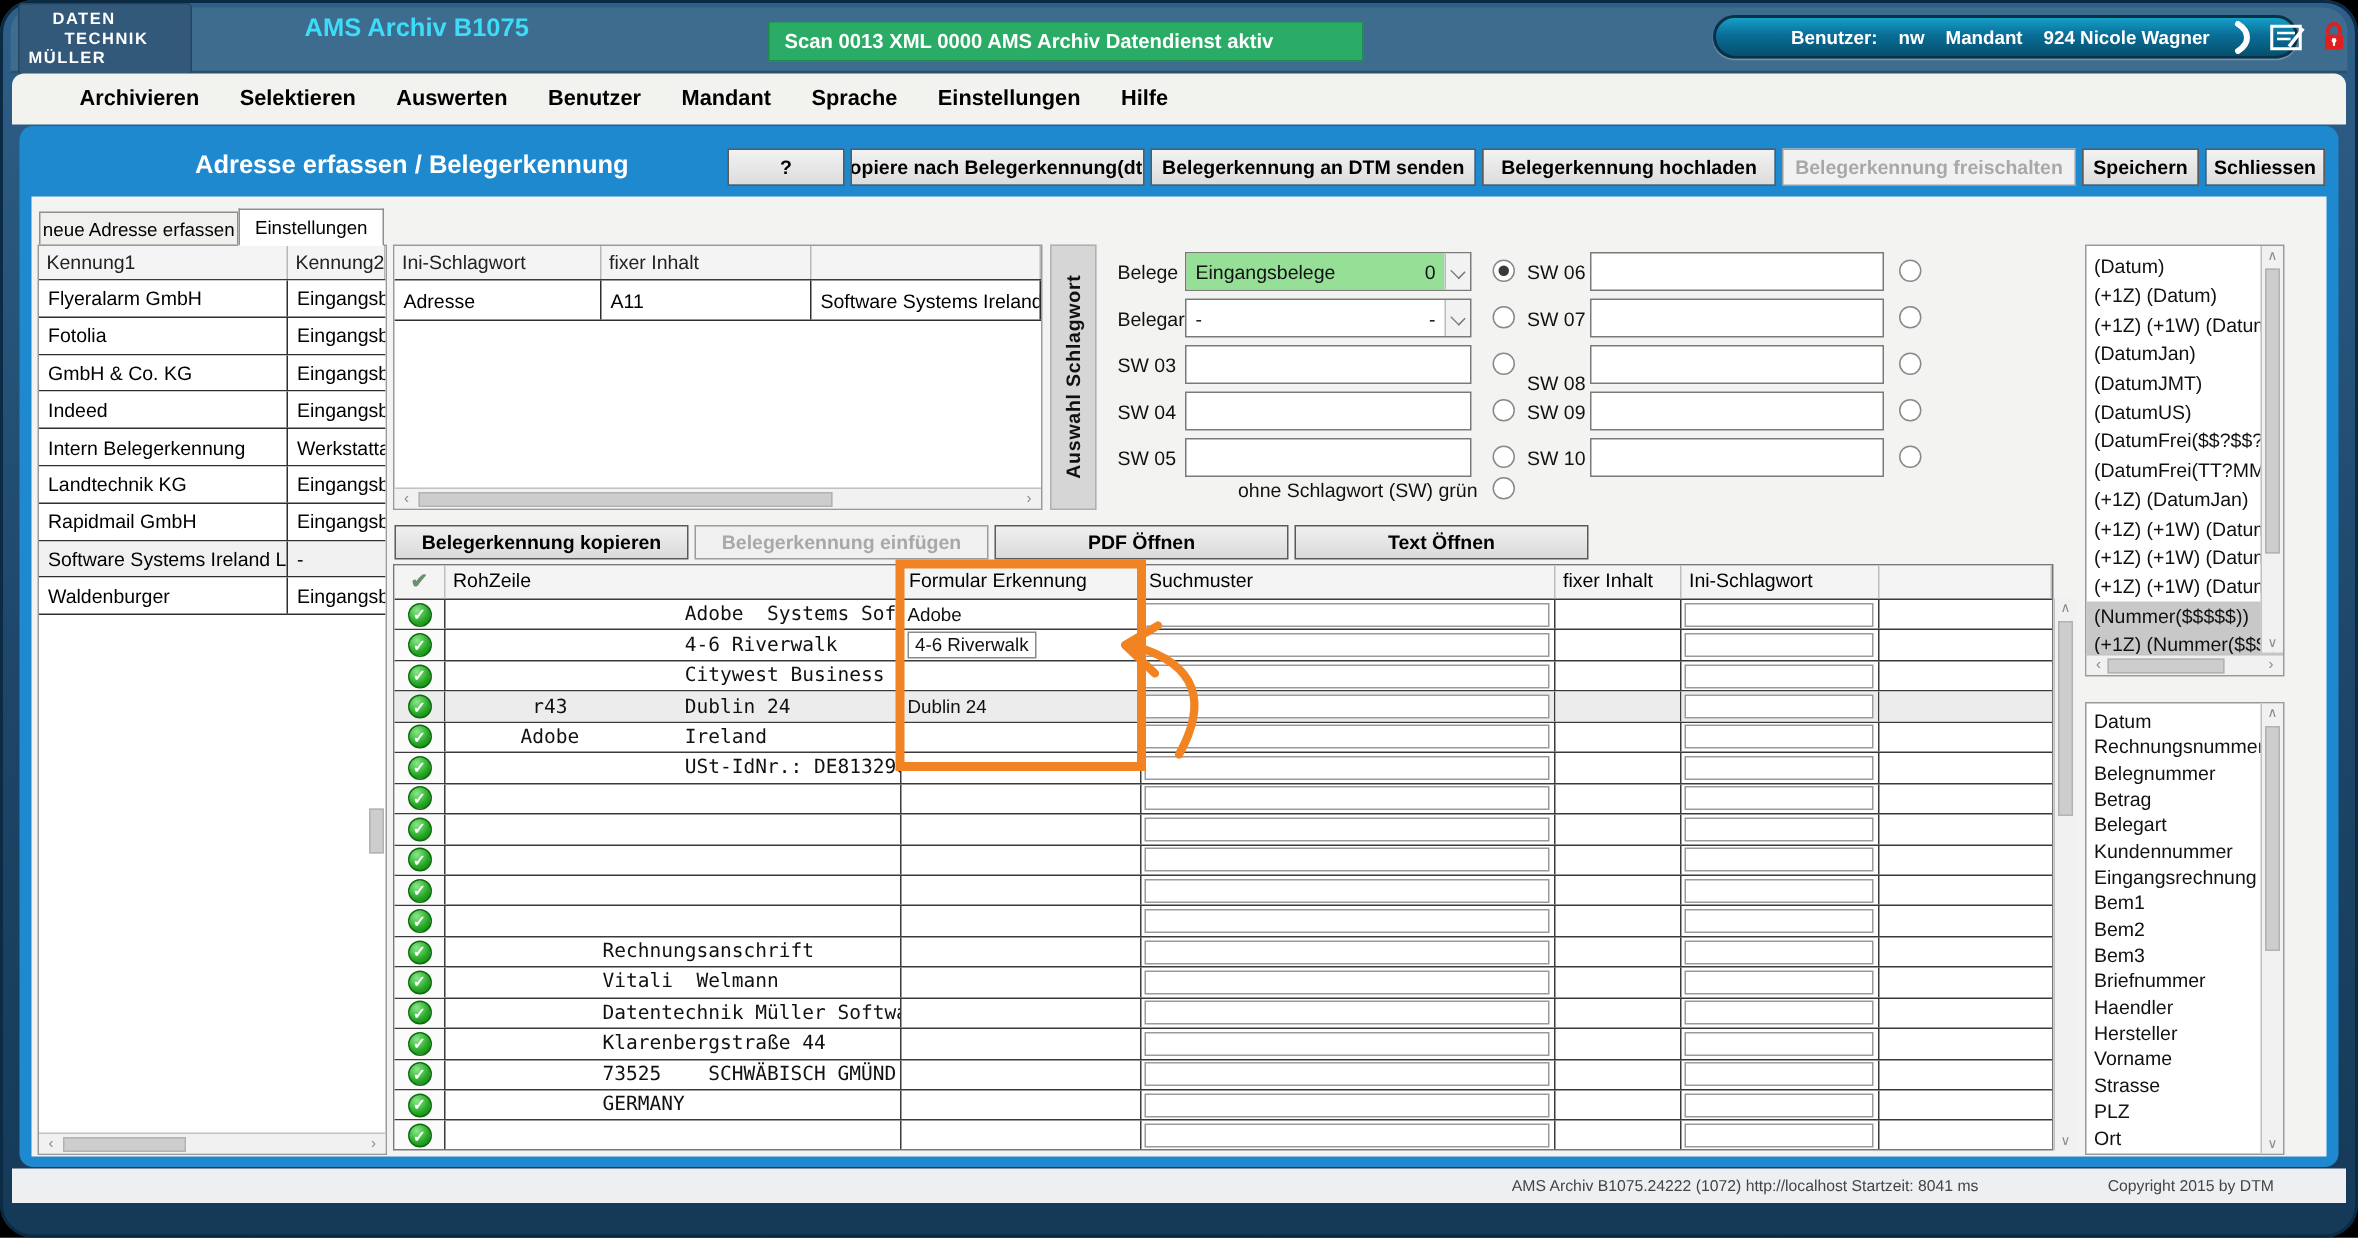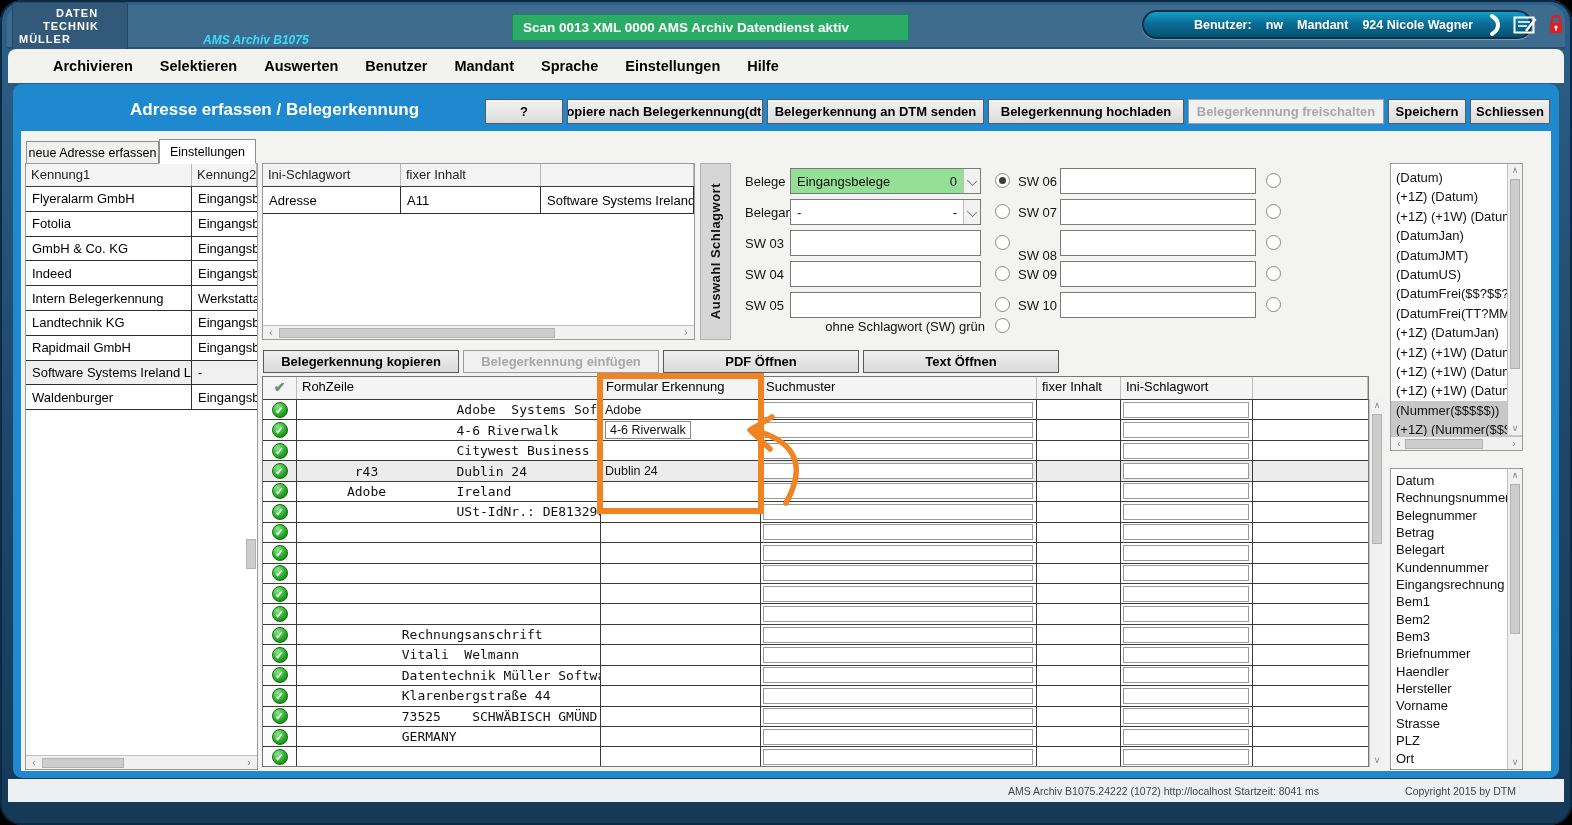--- a/index.html
+++ b/index.html
@@ -7,25 +7,25 @@
     font-family:"Liberation Sans", sans-serif;}
   .window{position:absolute;inset:0;border-radius:22px;
     background:linear-gradient(180deg,#2e5f88 0%,#1d4669 55%,#153a58 100%);
     box-shadow:inset 0 0 0 2px #0b2b44;}
   
   .topbar{position:absolute;left:7px;right:7px;top:5px;height:44px;background:#3e6c8e;
     border-radius:16px 16px 0 0;border-bottom:2px solid #2a4f6b;}
   .logo{position:absolute;left:12px;top:2px;width:116px;height:48px;background:#32597a;
     border:1px solid #24475f;border-radius:3px;color:#fff;font-size:11px;font-weight:bold;
     letter-spacing:1px;padding-top:4px;line-height:13px;}
-  .logo div:nth-child(1){padding-left:22px;margin-left:21px;}
+  .logo div:nth-child(1){padding-left:22px;}
   .logo div:nth-child(2){padding-left:30px;}
   .logo div:nth-child(3){padding-left:6px;}
-  .app-title{position:absolute;left:196px;top:28px;color:#3edcf8;font-size:12px;
-    font-weight:bold;font-style:italic;}
+  .app-title{position:absolute;left:196px;top:4px;color:#3edcf8;font-size:17px;
+    font-weight:bold;}
   .scan-status{position:absolute;left:505px;top:9px;width:397px;height:27px;
     background:#2aab66;border:1px solid #1f8a50;color:#fff;font-size:13.5px;font-weight:bold;
     line-height:25px;padding-left:10px;white-space:nowrap;}
   .user-pill{position:absolute;left:1142px;top:10px;width:390px;height:29px;border-radius:15px;
     background:linear-gradient(180deg,#14a0c8 0%,#0a6e97 45%,#06506f 100%);
     border:2px solid #0a3148;box-shadow:0 1px 1px rgba(255,255,255,.35);
     display:flex;align-items:center;color:#fff;font-size:12.5px;font-weight:bold;
     padding:0 8px 0 50px;gap:14px;white-space:nowrap;}
   .pill-icons{display:flex;align-items:center;gap:10px;margin-left:auto;}
   

